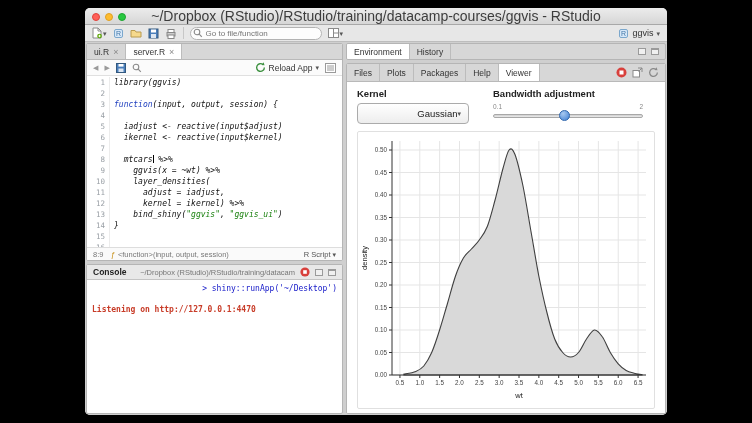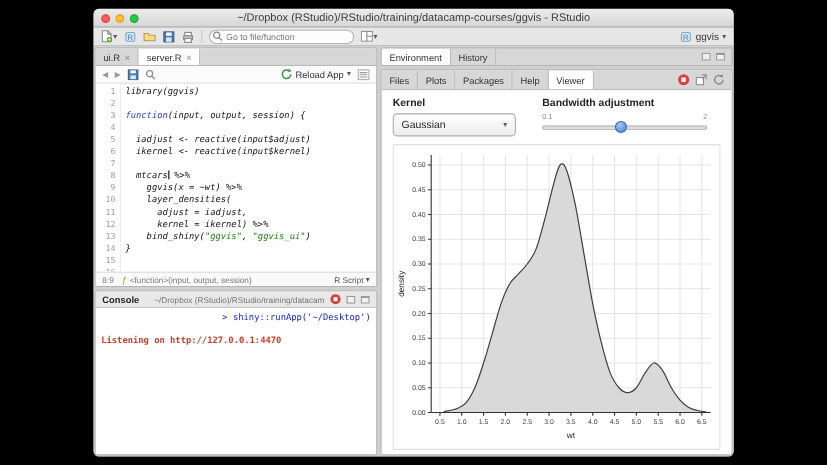--- a/index.html
+++ b/index.html
@@ -11,21 +11,21 @@
             font-size:9px; color:#222; }
 
   
   .titlebar { height:17px; flex:none; position:relative; display:flex; align-items:center;
               background:linear-gradient(#ececec,#d6d6d6); border-bottom:1px solid #a8a8a8; }
   .traffic { position:absolute; left:7px; top:4.5px; display:flex; gap:5px; }
   .tl { width:8px; height:8px; border-radius:50%; display:inline-block; }
   .tl.red { background:#ff5f57; border:1px solid #df413a; }
   .tl.yellow { background:#febc2e; border:1px solid #dfa023; }
   .tl.green { background:#28c840; border:1px solid #1ea432; }
-  .title { flex:1; text-align:center; font-size:10px; color:#3d3d3d; white-space:nowrap; overflow:hidden; }
+  .title { flex:1; text-align:center; font-size:14px; color:#3d3d3d; white-space:nowrap; overflow:hidden; }
 
   
   .main-toolbar { height:17px; flex:none; display:flex; align-items:center; gap:6px;
                   padding:0 7px; background:#e7e7e7; border-bottom:1px solid #bdbdbd; }
   .tbi { display:inline-flex; align-items:center; gap:1px; }
   .caret { font-size:7px; color:#555; line-height:1; }
   .sep { width:1px; height:12px; background:#c7c7c7; }
   .goto-wrap { position:relative; display:inline-flex; align-items:center; }
   .goto-wrap svg { position:absolute; left:3px; }
   .goto-input { width:132px; height:13px; border:1px solid #b3b3b3; border-radius:7px;
@@ -95,21 +95,21 @@
   .viewer-pane { flex:1; min-height:0; }
   .viewer-pane .tabstrip { height:18px; }
 
   
   .app { flex:1; min-height:0; background:#fff; padding:6px 10px 4px; display:flex; flex-direction:column; }
   .controls { display:flex; gap:24px; margin-bottom:5px; flex:none; }
   .control { display:flex; flex-direction:column; gap:4px; }
   .ctl-label { font-size:9.5px; font-weight:600; color:#222; }
   .select { width:112px; height:21px; border:1px solid #ababab; border-radius:4px;
             background:linear-gradient(#fff,#ededed); display:flex; align-items:center;
-            justify-content:space-between; padding:0 7px; font-size:9.5px; color:#222; }
+            justify-content:flex-end; padding:0 7px; font-size:9.5px; color:#222; }
   .slider { position:relative; width:150px; height:21px; margin-top:2px; }
   .s-min,.s-max { position:absolute; top:-2px; font-size:6.5px; color:#888; }
   .s-min { left:0; } .s-max { right:0; }
   .slider-track { position:absolute; top:9px; left:0; right:0; height:4px; border:1px solid #a8a8a8;
                   border-radius:3px; background:linear-gradient(#cfcfcf,#ececec); }
   .slider-handle { position:absolute; top:5px; width:11px; height:11px; border-radius:50%;
                    border:1px solid #2f66ad;
                    background:radial-gradient(circle at 35% 30%, #a8c9f0, var(--accent-blue)); }
   .plot-box { flex:1; min-height:0; border:1px solid #e0e0e0; border-radius:2px; padding:1px; }
   .grid { stroke:#e5e5e5; stroke-width:1; }

